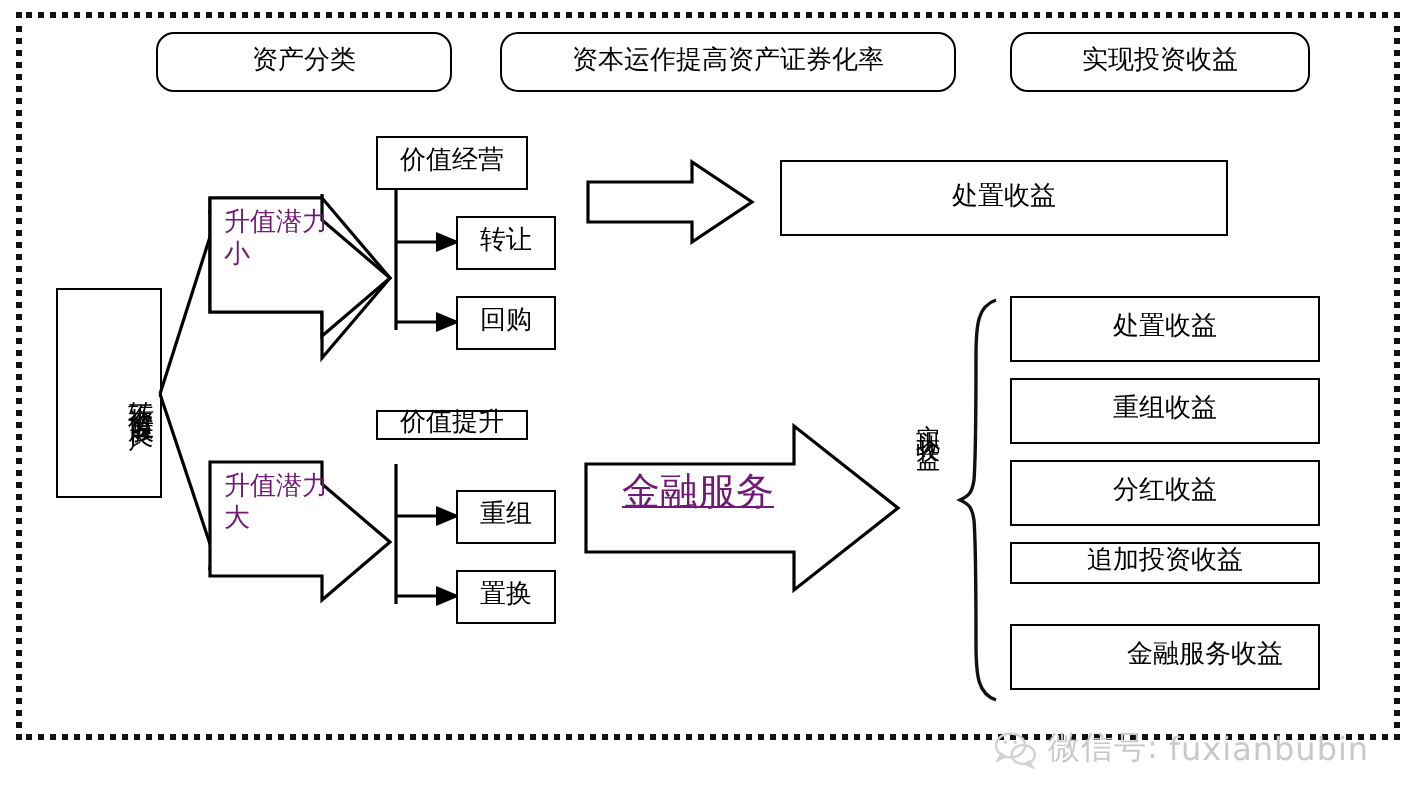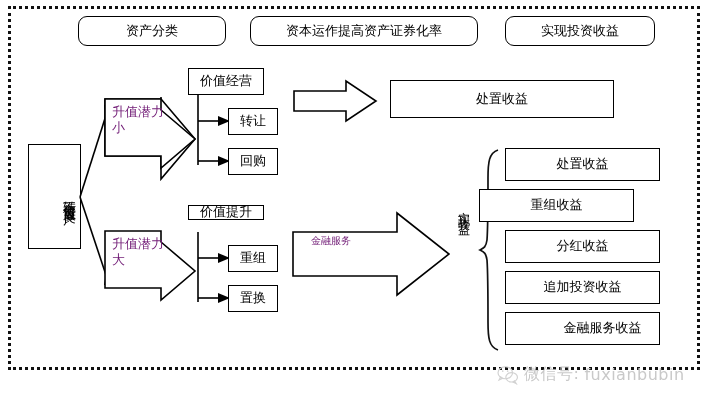--- a/index.html
+++ b/index.html
@@ -209,21 +209,21 @@
 
   <div class="box f13" style="left:390px;top:80px;width:224px;height:38px;">
     <span>处置收益</span>
   </div>
 
   <div class="svgwrap inter" style="left:292px;top:212px;">
     <svg width="158" height="84" viewBox="0 0 158 84">
       <polygon class="stroke" points="1,20 105,20 105,1 157,42 105,83 105,64 1,64"></polygon>
     </svg>
   </div>
-  <div class="arrowlabel" style="left:311px;top:235px;font-size:10px;">
+  <div class="arrowlabel" style="left:311px;top:235px;font-size:19px;text-decoration:underline;">
     <span>金融服务</span>
   </div>
 
   <div class="vlabel" style="left:458px;top:202px;">
     <span>实现收益</span>
   </div>
 
   <div class="svgwrap" style="left:478px;top:148px;">
     <svg width="24" height="204" viewBox="0 0 24 204">
       <path class="brace" d="M20,2
@@ -232,27 +232,27 @@
            C8,99 6,100 2,102
            C6,104 8,105 9,112
            C10,126 10,150 10,174
            C10,190 11,199 20,202"></path>
     </svg>
   </div>
 
   <div class="box f13" style="left:505px;top:148px;width:155px;height:33px;">
     <span>处置收益</span>
   </div>
-  <div class="box f13" style="left:479px;top:189px;width:155px;height:33px;">
+  <div class="box f13" style="left:505px;top:189px;width:155px;height:33px;">
     <span>重组收益</span>
   </div>
   <div class="box f13" style="left:505px;top:230px;width:155px;height:33px;">
     <span>分红收益</span>
   </div>
-  <div class="box f13" style="left:505px;top:271px;width:155px;height:33px;">
+  <div class="box f13" style="left:505px;top:271px;width:155px;height:21px;">
     <span>追加投资收益</span>
   </div>
   <div class="box f13" style="left:505px;top:312px;width:155px;height:33px;padding-left:40px;">
     <span>金融服务收益</span>
   </div>
 
   <div class="watermark" style="left:497px;top:364px;">
     <svg class="wmicon" viewBox="0 0 24 22">
       <ellipse cx="9" cy="8.5" rx="8" ry="6.6" fill="none" stroke="#d2d2d2" stroke-width="1.3"></ellipse>
       <path d="M4,13 L2.2,16.5 L6,14.6 Z" fill="none" stroke="#d2d2d2" stroke-width="1.3"></path>

